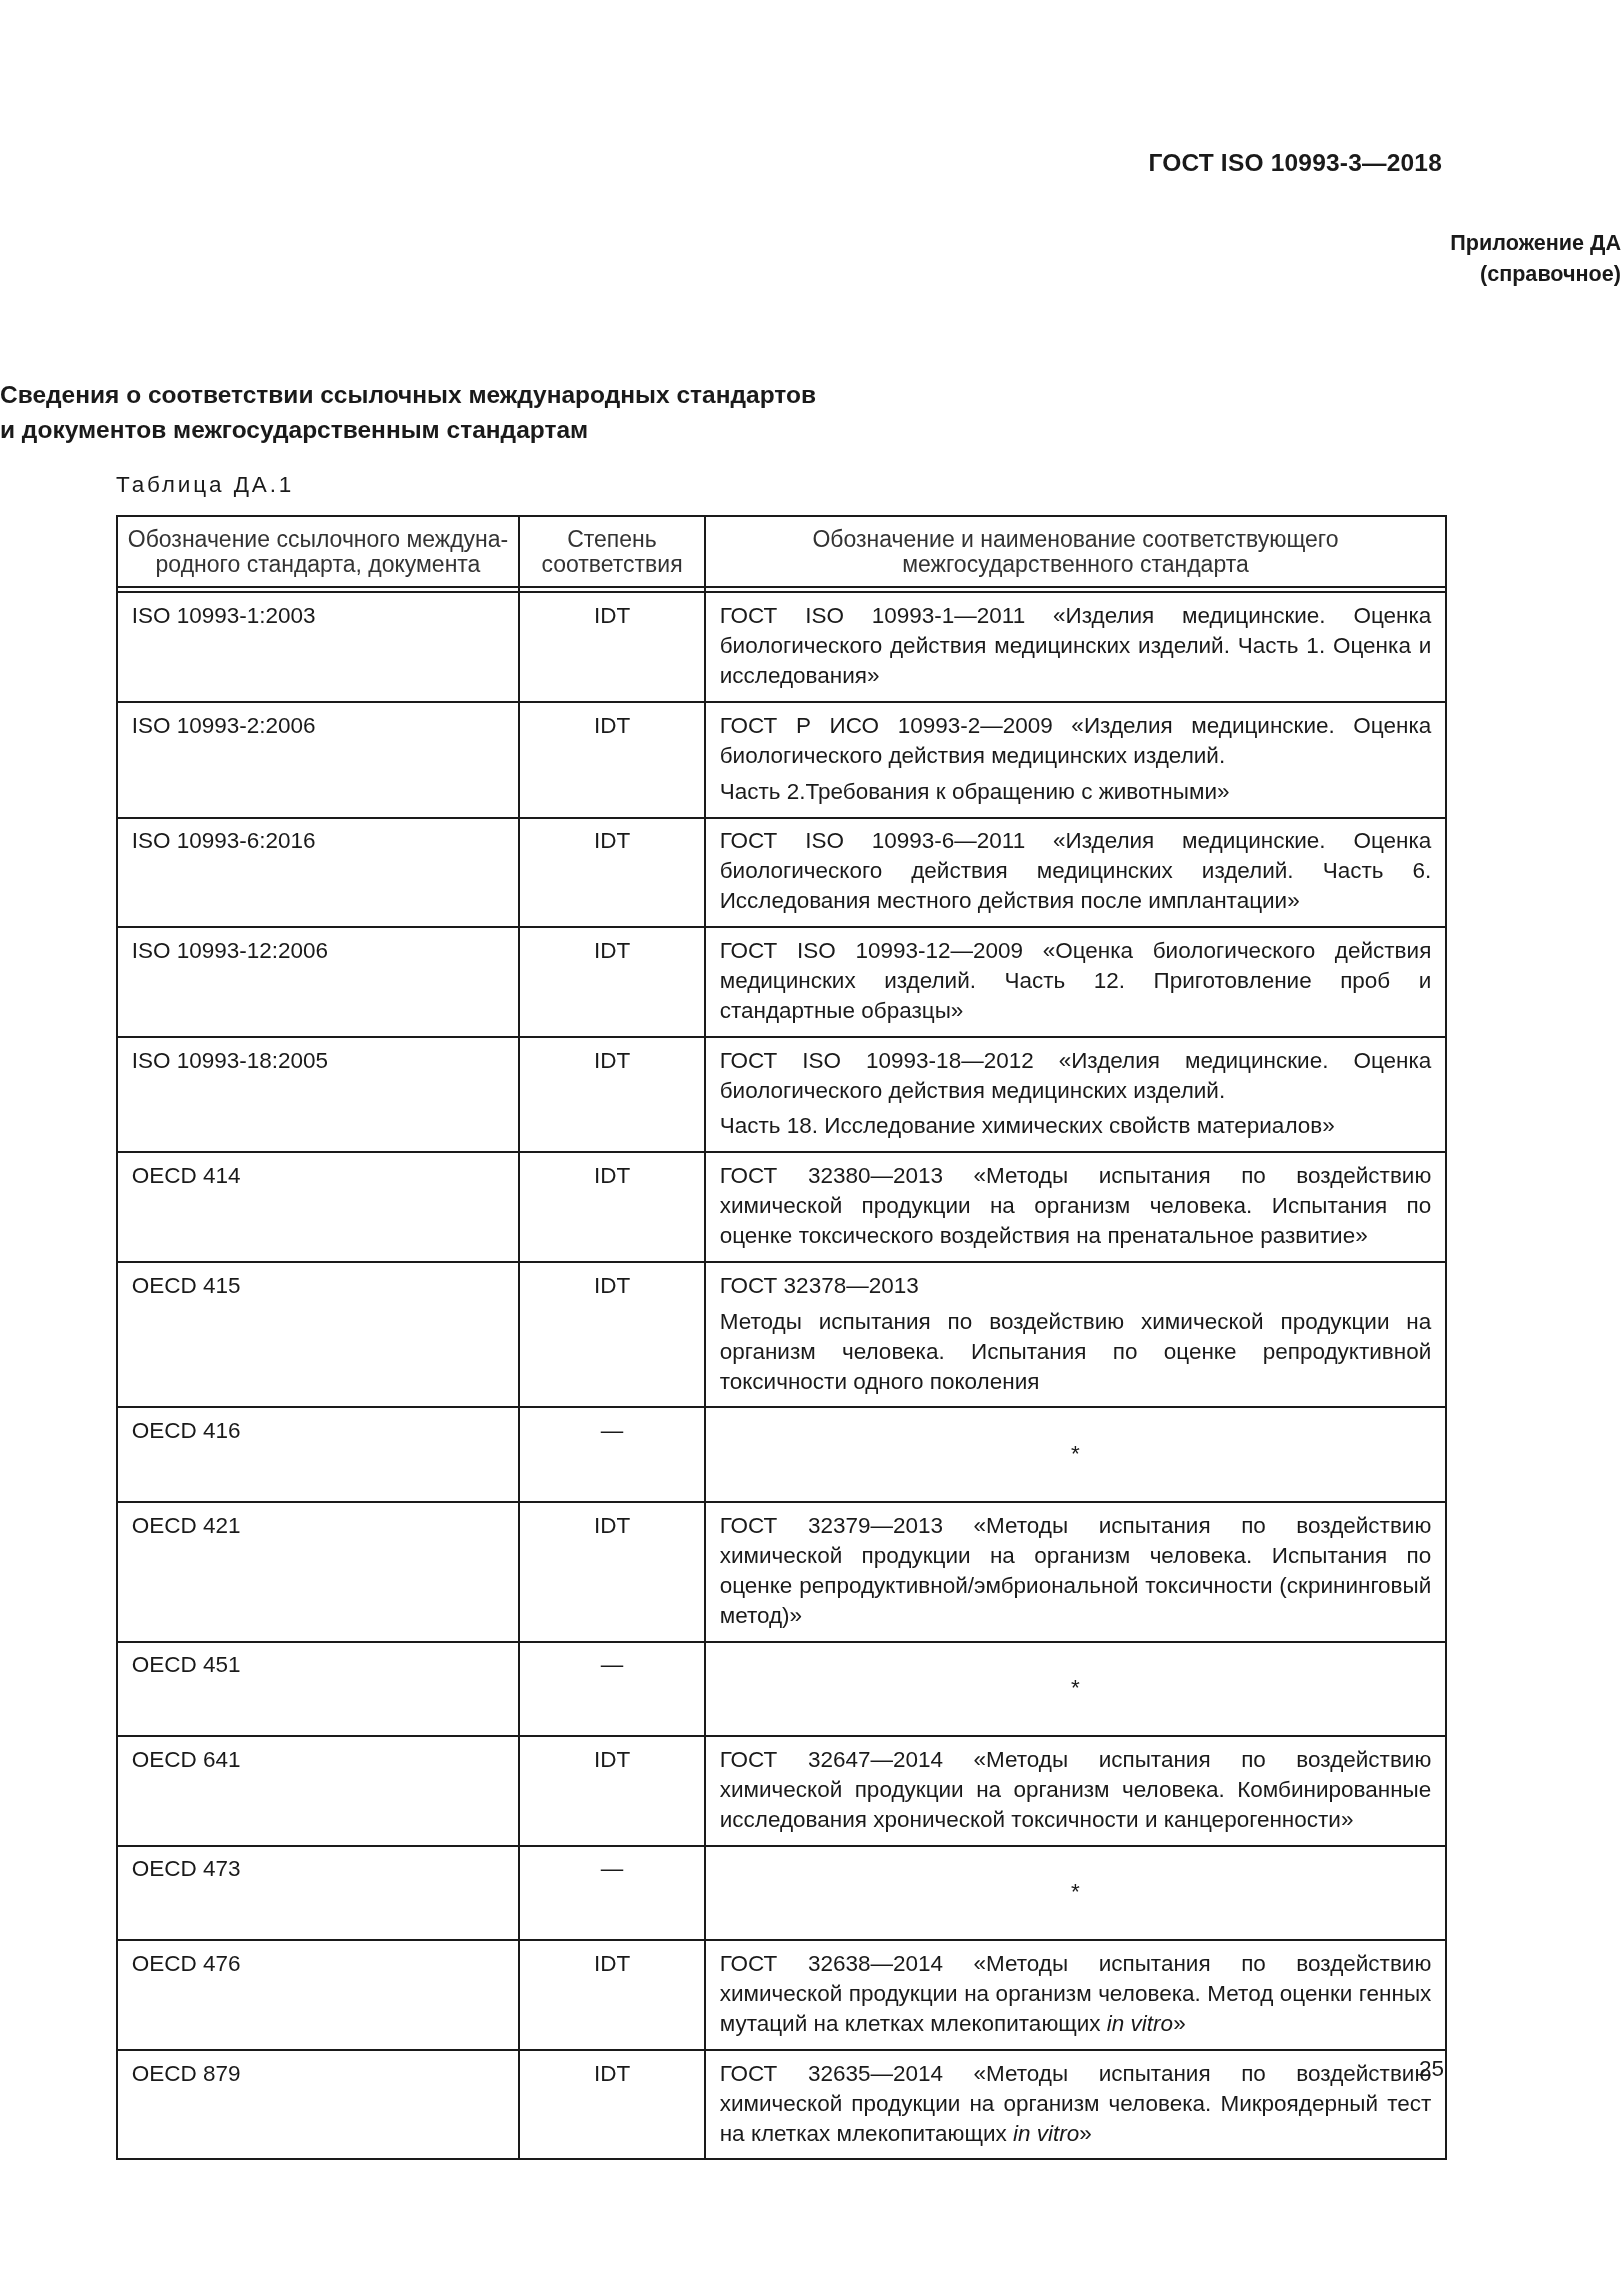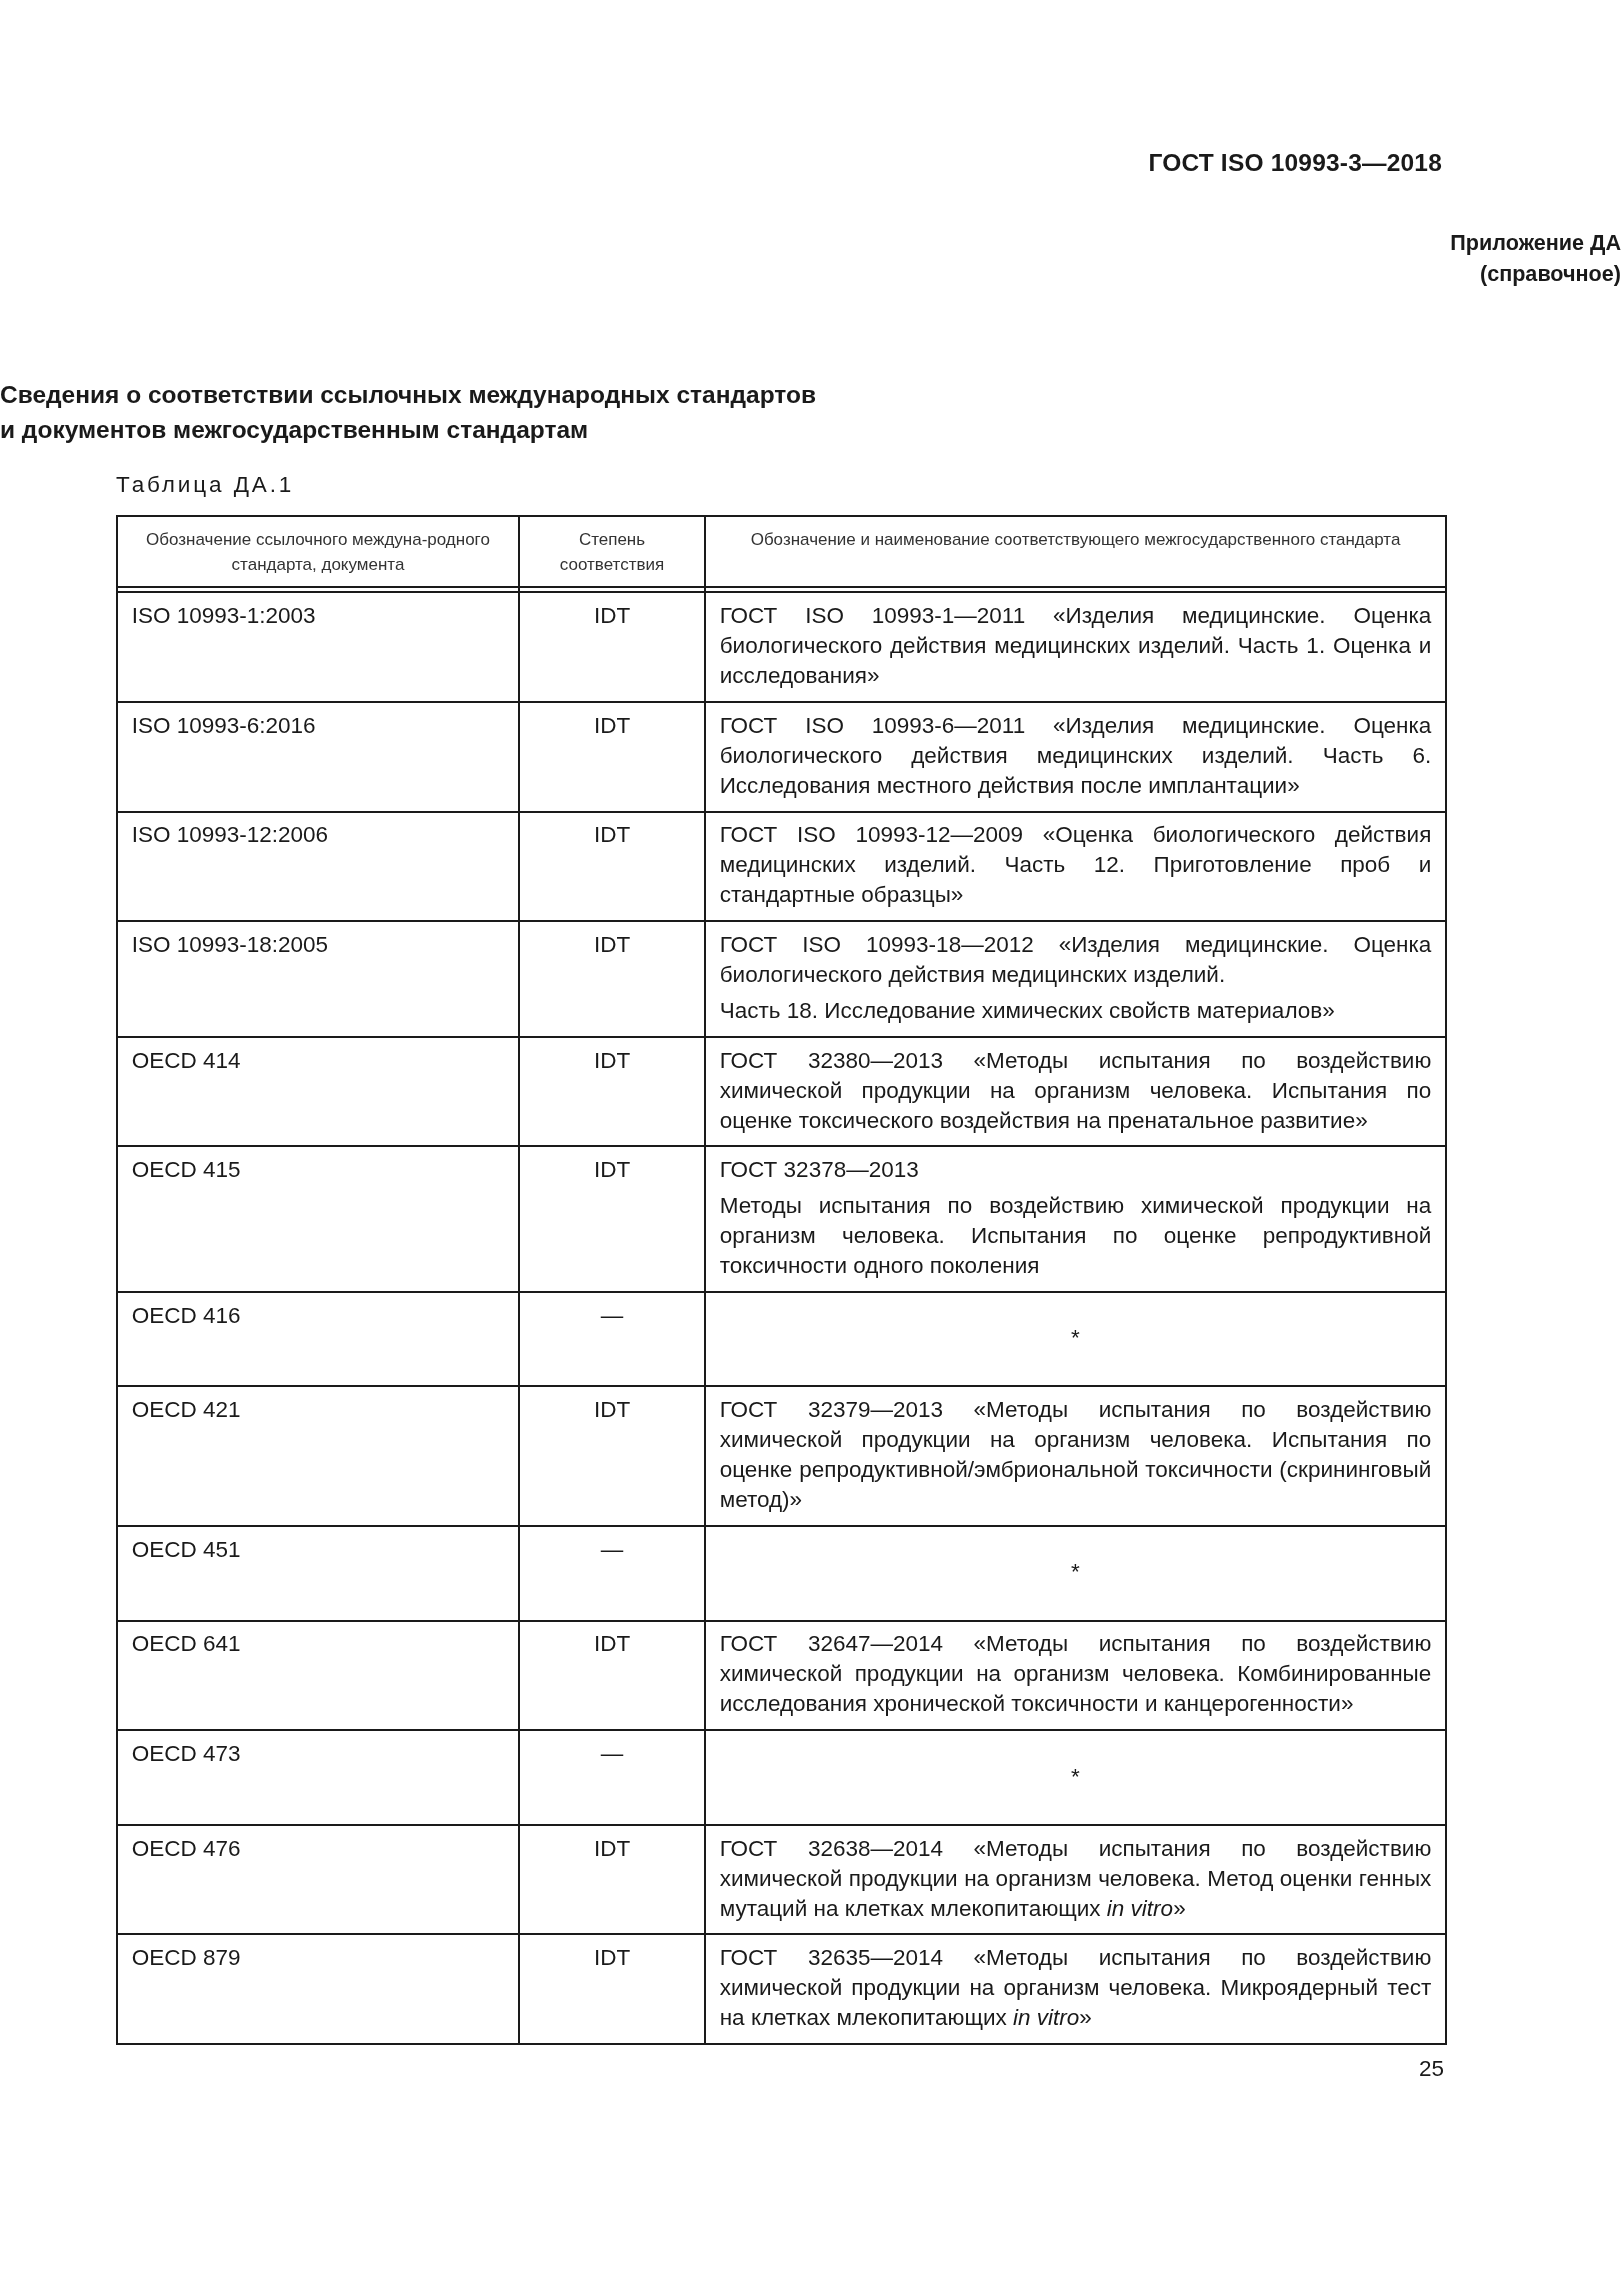--- a/index.html
+++ b/index.html
@@ -8,21 +8,21 @@
   .doc-code { position: absolute; top: 149px; right: 179px; font-size: 24.5px; font-weight: bold; letter-spacing: 0.2px; }
   .annex { position: absolute; top: 227px; left: 0; width: 1621px; text-align: right; font-size: 21.6px; font-weight: bold; line-height: 31px; }
   .title { position: absolute; top: 377px; left: 0; width: 1621px; text-align: left; font-size: 24.5px; font-weight: bold; line-height: 35px; }
   .table-caption { position: absolute; top: 472px; left: 116px; font-size: 22.5px; letter-spacing: 2.9px; }
   table.main { position: absolute; top: 515px; left: 116px; width: 1329px; border-collapse: collapse;
                border: 2.9px solid #1a1a1a; table-layout: fixed; }
   table.main col.c1 { width: 402px; }
   table.main col.c2 { width: 186px; }
   table.main col.c3 { width: 741px; }
   table.main th, table.main td { border-left: 2.9px solid #1a1a1a; border-right: 2.9px solid #1a1a1a; vertical-align: top; }
-  table.main th { font-weight: normal; font-size: 17px; color: #333; text-align: center; line-height: 25.5px;
+  table.main th { font-weight: normal; font-size: 23px; color: #333; text-align: center; line-height: 25.5px;
                   padding: 9.8px 7.8px 7.8px 7.8px; border-bottom: 2px solid #1a1a1a; }
   table.main tr.head-sep td { height: 3.9px; padding: 0; border-bottom: 2.9px solid #1a1a1a; }
   table.main td { font-size: 22.5px; line-height: 30px; padding: 7.8px 13.7px 9.8px 13.7px; border-top: 2.9px solid #1a1a1a; }
   table.main td.deg { text-align: center; }
   table.main td.doc { text-align: justify; }
   table.main td.doc p { margin: 0; }
   table.main td.doc p + p { margin-top: 5.9px; }
   table.main td.star { text-align: center; }
   .page-num { position: absolute; top: 2056px; right: 177px; font-size: 22.5px; }
   i { font-style: italic; }
@@ -61,20 +61,28 @@
     <tr class="head-sep">
         <td></td>
         <td></td>
         <td></td>
       </tr>
   <tr>
         <td>ISO 10993-1:2003</td>
         <td class="deg">IDT</td>
         <td class="doc">
           <p>ГОСТ ISO 10993-1—2011 «Изделия медицинские. Оценка биологического действия медицинских изделий. Часть 1. Оценка и исследования»</p>
+        </td>
+      </tr>
+      <tr>
+        <td>ISO 10993-2:2006</td>
+        <td class="deg">IDT</td>
+        <td class="doc">
+          <p>ГОСТ Р ИСО 10993-2—2009 «Изделия медицинские. Оценка биологического действия медицинских изделий.</p>
+          <p>Часть 2.Требования к обращению с животными»</p>
         </td>
       </tr>
       <tr>
         <td>ISO 10993-6:2016</td>
         <td class="deg">IDT</td>
         <td class="doc">
           <p>ГОСТ ISO 10993-6—2011 «Изделия медицинские. Оценка биологического действия медицинских изделий. Часть 6. Исследования местного действия после имплантации»</p>
         </td>
       </tr>
       <tr>

